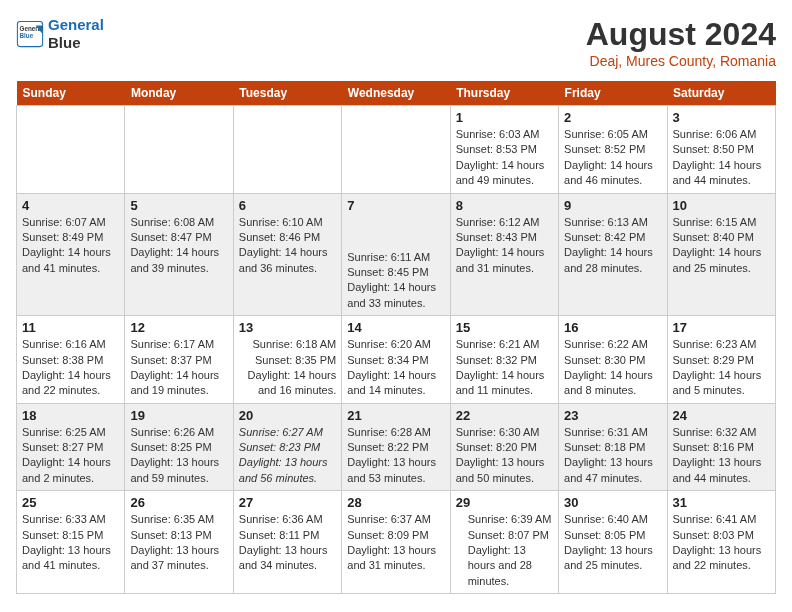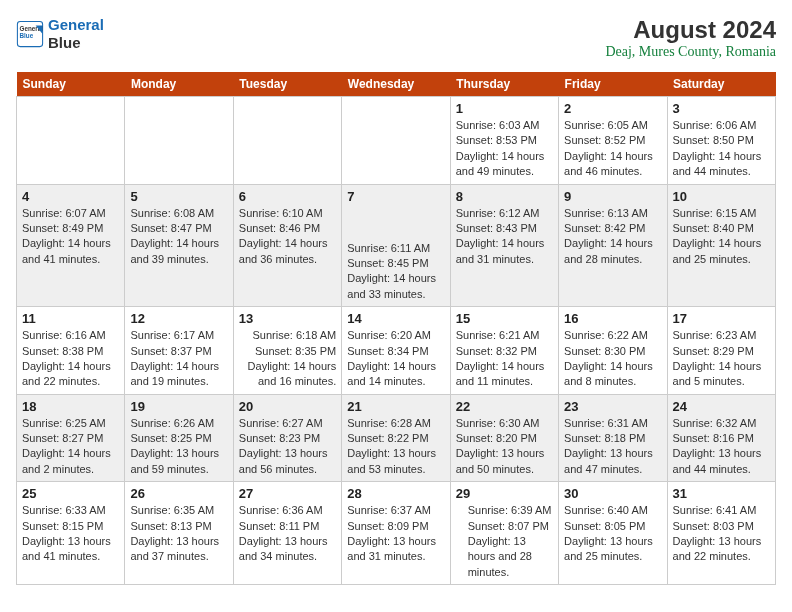--- a/index.html
+++ b/index.html
@@ -31,28 +31,27 @@
       color: #1a6cb5;
     }
     .logo-icon {
       width: 28px;
       height: 28px;
     }
     .title-area {
       text-align: right;
     }
     .month-year {
-      font-size: 24px;
+      font-size: 32px;
       font-weight: bold;
       color: #333;
     }
     .location {
       font-size: 14px;
-      color: #15803d;
-      font-family: Liberation Serif, serif;
+      color: #c2410c;
     }
     .calendar-table {
       width: 100%;
       border-collapse: collapse;
       font-size: 11px;
     }
     .calendar-table th {
       background-color: #c2410c;
       color: #fff;
       text-align: left;
@@ -243,21 +242,21 @@
 Daylight: 14 hours and 2 minutes.</div>
         </td>
         <td>
           <div class="day-number">19</div>
           <div class="day-info" style="white-space: pre-line;">Sunrise: 6:26 AM
 Sunset: 8:25 PM
 Daylight: 13 hours and 59 minutes.</div>
         </td>
         <td>
           <div class="day-number">20</div>
-          <div class="day-info" style="white-space: pre-line;">Sunrise: 6:27 AM
+          <div class="day-info" style="white-space: pre-line; font-style: italic;">Sunrise: 6:27 AM
 Sunset: 8:23 PM
 Daylight: 13 hours and 56 minutes.</div>
         </td>
         <td>
           <div class="day-number">21</div>
           <div class="day-info" style="white-space: pre-line;">Sunrise: 6:28 AM
 Sunset: 8:22 PM
 Daylight: 13 hours and 53 minutes.</div>
         </td>
         <td>

